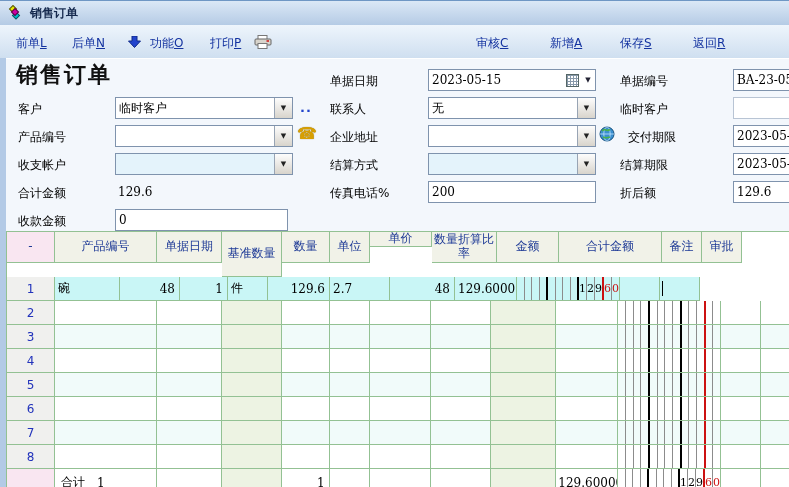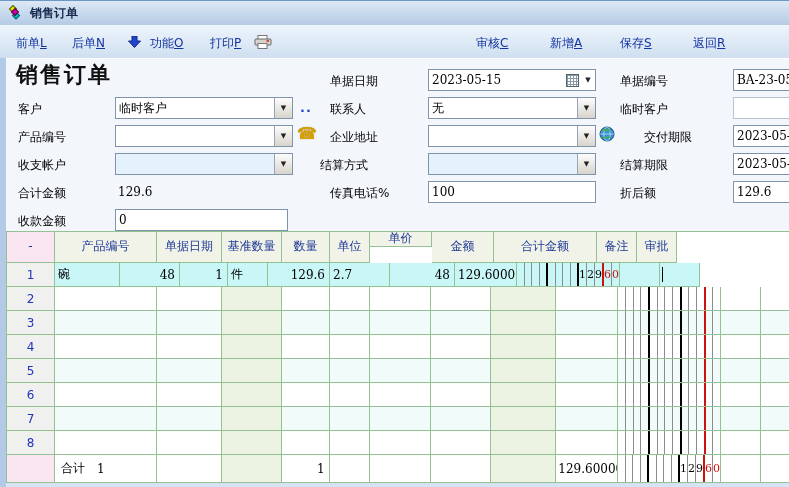--- a/index.html
+++ b/index.html
@@ -141,65 +141,66 @@
 </div>
 <span class="tico" style="left:599px;top:126px;position:absolute">
   <svg width="16" height="16" viewBox="0 0 16 16">
     <circle cx="8" cy="8" r="7" fill="#3a8fd0" stroke="#14507e"></circle>
     <ellipse cx="8" cy="8" rx="3.2" ry="7" fill="none" stroke="#bfe2ff" stroke-width="0.8"></ellipse>
     <line x1="1" y1="8" x2="15" y2="8" stroke="#bfe2ff" stroke-width="0.8"></line>
     <path d="M3 5 q2 -2 4 -1 q2 1 4 -0.5" fill="none" stroke="#49b04f" stroke-width="1.6"></path>
     <path d="M4 11 q3 1.5 7 0" fill="none" stroke="#49b04f" stroke-width="1.6"></path>
   </svg>
 </span>
-<span class="lbl" style="left:644px;top:129px">交付期限</span>
+<span class="lbl" style="left:628px;top:129px">交付期限</span>
 <div class="ctrl" style="left:733px;top:125px;width:120px">
   <span class="val">2023-05-15</span>
 </div>
 
 <span class="lbl" style="left:18px;top:157px">收支帐户</span>
 <div class="ctrl blue" style="left:115px;top:153px;width:178px">
   <span class="val"></span>
   <span class="cbtn">▼</span>
 </div>
-<span class="lbl" style="left:320px;top:157px">结算方式</span>
+<span class="lbl" style="left:330px;top:157px">结算方式</span>
 <div class="ctrl blue" style="left:428px;top:153px;width:168px">
   <span class="val"></span>
   <span class="cbtn">▼</span>
 </div>
 <span class="lbl" style="left:620px;top:157px">结算期限</span>
 <div class="ctrl" style="left:733px;top:153px;width:120px">
   <span class="val">2023-05-15</span>
 </div>
 
 <span class="lbl" style="left:18px;top:185px">合计金额</span>
 <span class="stext" style="left:118px;top:185px">129.6</span>
 <span class="lbl" style="left:330px;top:185px">传真电话%</span>
 <div class="ctrl" style="left:428px;top:181px;width:168px">
-  <span class="val">100</span>
+  <span class="val">200</span>
 </div>
 <span class="lbl" style="left:620px;top:185px">折后额</span>
 <div class="ctrl" style="left:733px;top:181px;width:120px">
   <span class="val">129.6</span>
 </div>
 
 <span class="lbl" style="left:18px;top:213px">收款金额</span>
 <div class="ctrl" style="left:115px;top:209px;width:173px">
   <span class="val">0</span>
 </div>
 
 <div id="grid">
     <div class="tr">
       <div class="td th pink" style="width: 48px; height: 31px;">-</div>
       <div class="td th" style="width: 102px; height: 31px;">产品编号</div>
       <div class="td th" style="width: 65px; height: 31px;">单据日期</div>
-      <div class="td th" style="width: 60px; height: 31px;">基准数量</div>
+      <div class="td th" style="width: 60px; height: 45px;">基准数量</div>
       <div class="td th" style="width: 48px; height: 31px;">数量</div>
       <div class="td th" style="width: 40px; height: 31px;">单位</div>
       <div class="td th" style="width: 62px; height: 15px;">单价</div>
+      <div class="td th" style="width: 65px; height: 31px;">数量折算比率</div>
       <div class="td th" style="width: 62px; height: 31px;">金额</div>
       <div class="td th" style="width: 103px; height: 31px;">合计金额</div>
       <div class="td th" style="width: 40px; height: 31px;">备注</div>
       <div class="td th" style="width: 40px; height: 31px;">审批</div>
     </div>
     <div class="tr">
       <div class="td num" style="width: 48px; height: 24px;">1</div>
       <div class="td" style="width: 65px; height: 24px; background: rgb(201, 246, 246); justify-content: flex-start; padding: 0px 0px 0px 3px;">碗</div>
       <div class="td" style="width: 60px; height: 24px; background: rgb(201, 246, 246); justify-content: flex-end; padding: 0px 4px 0px 0px;">48</div>
       <div class="td" style="width: 48px; height: 24px; background: rgb(201, 246, 246); justify-content: flex-end; padding: 0px 4px 0px 0px;">1</div>

